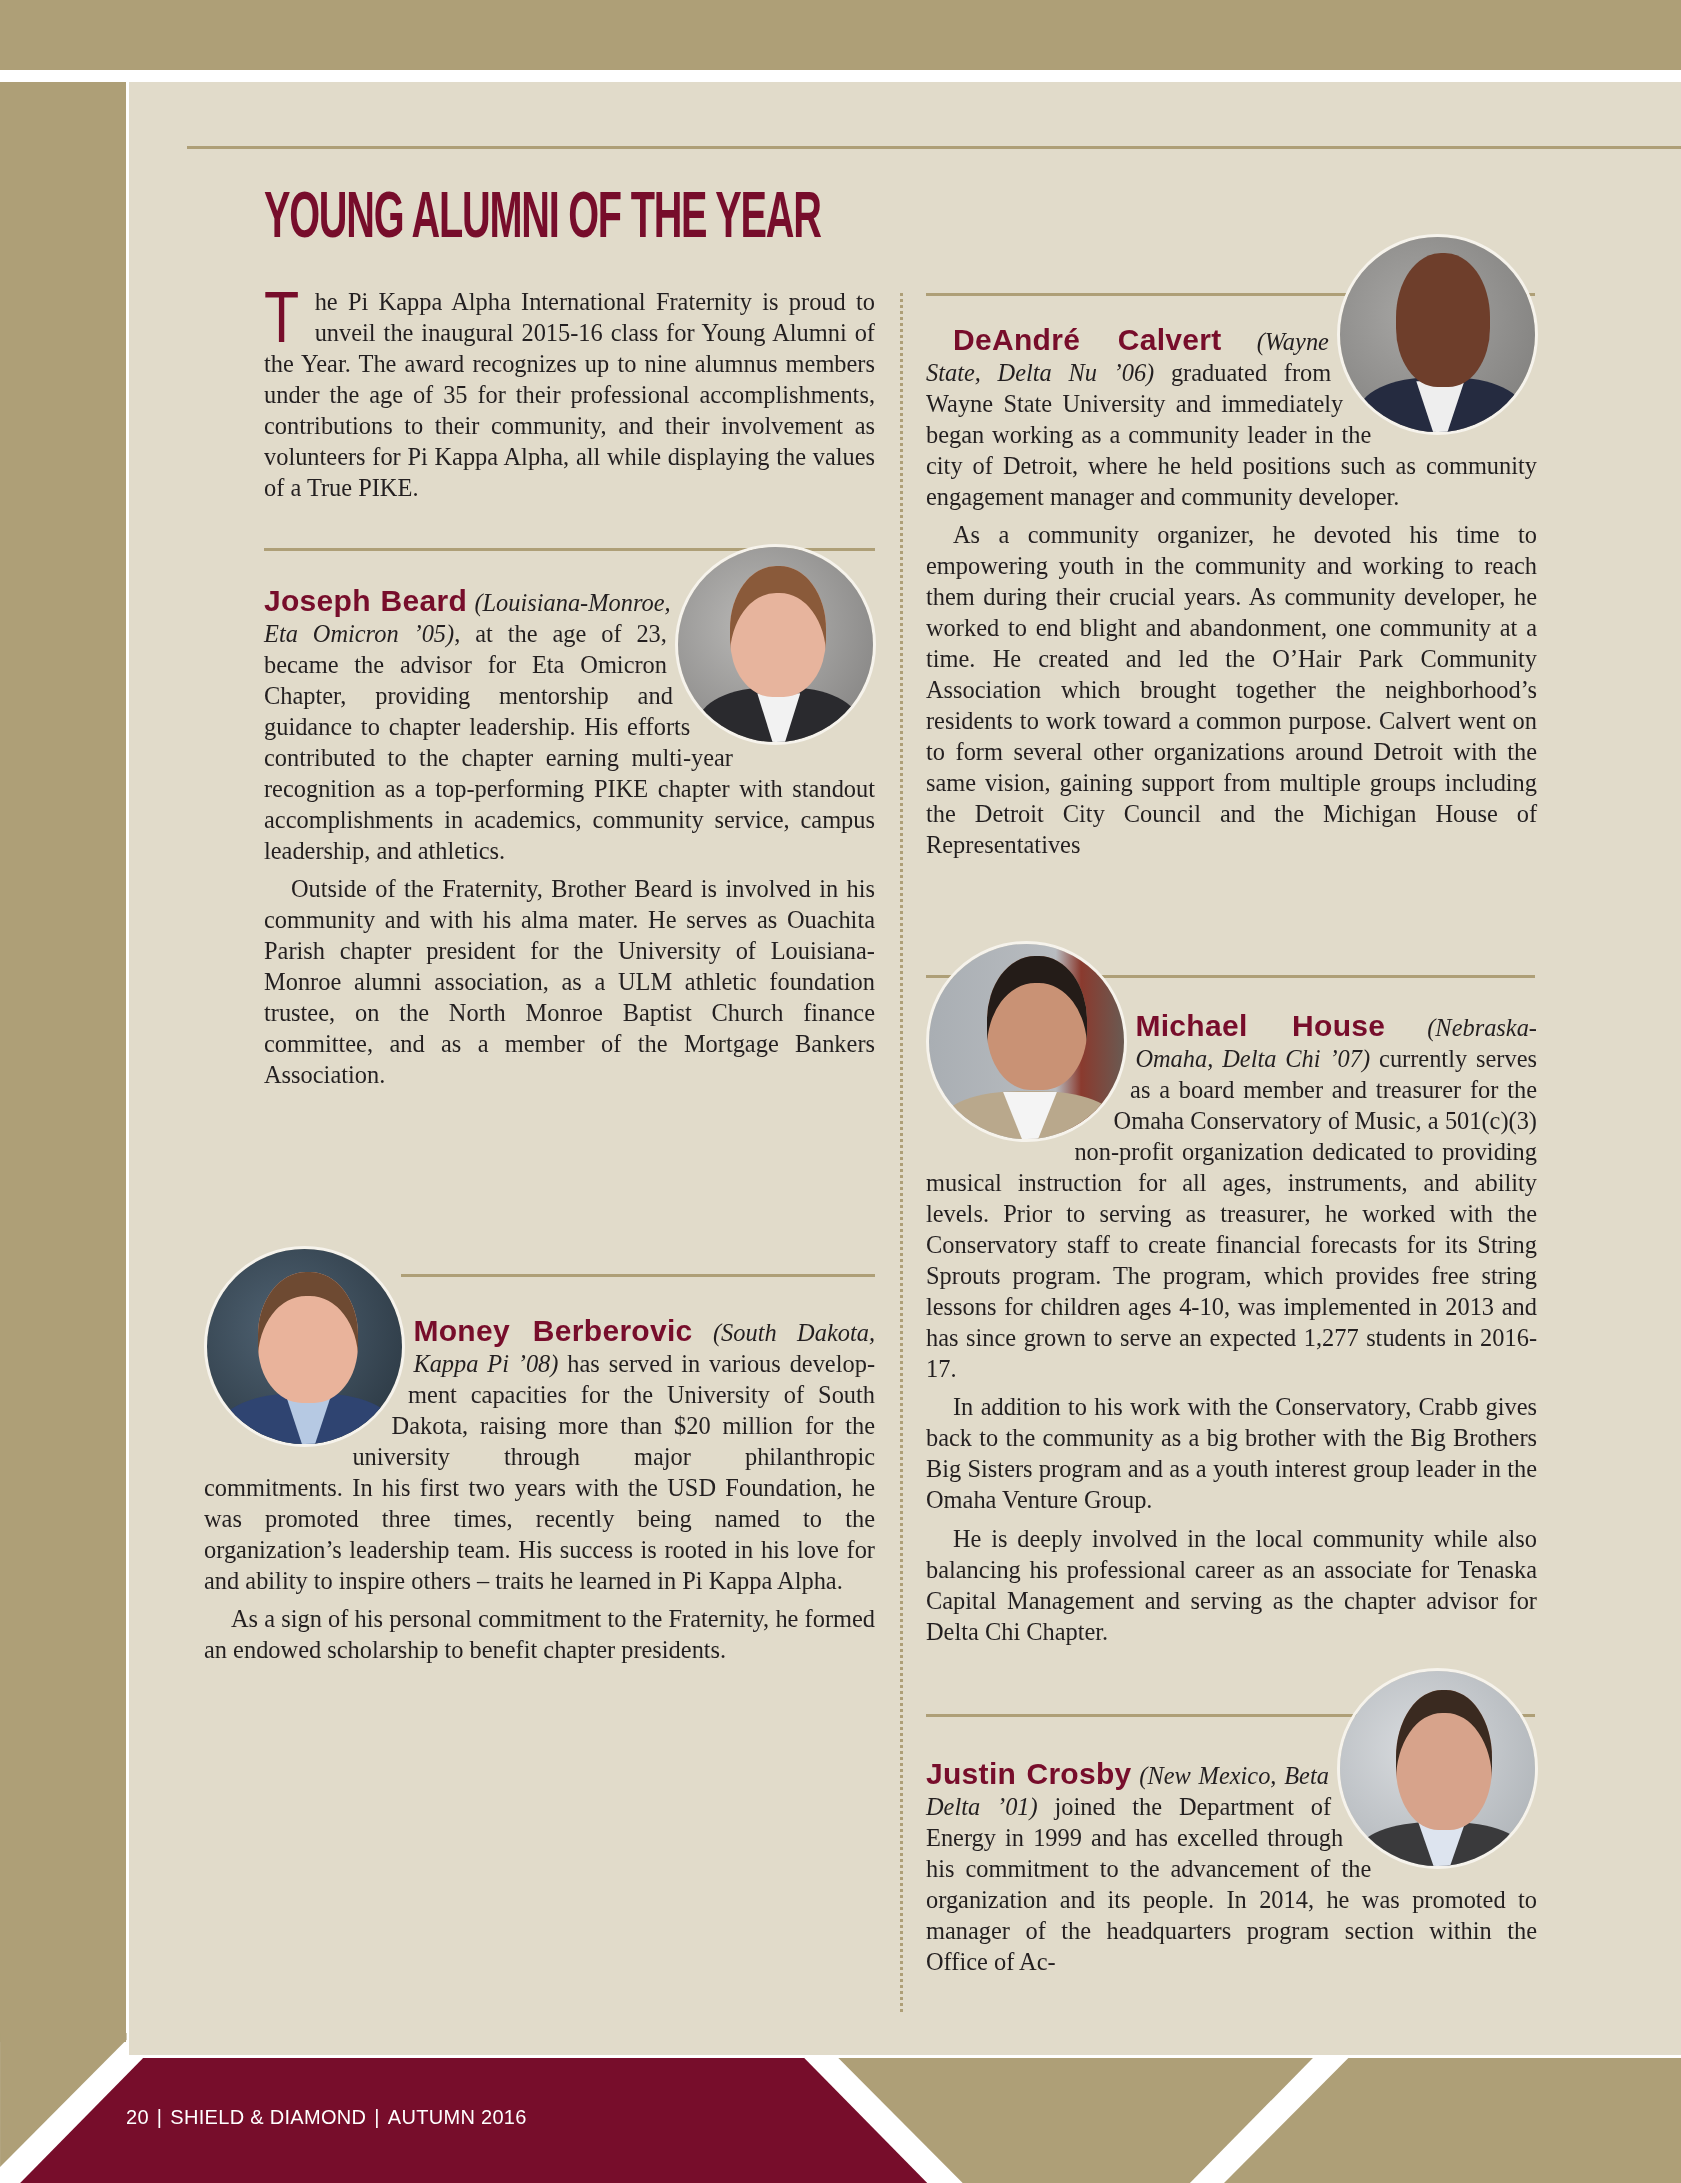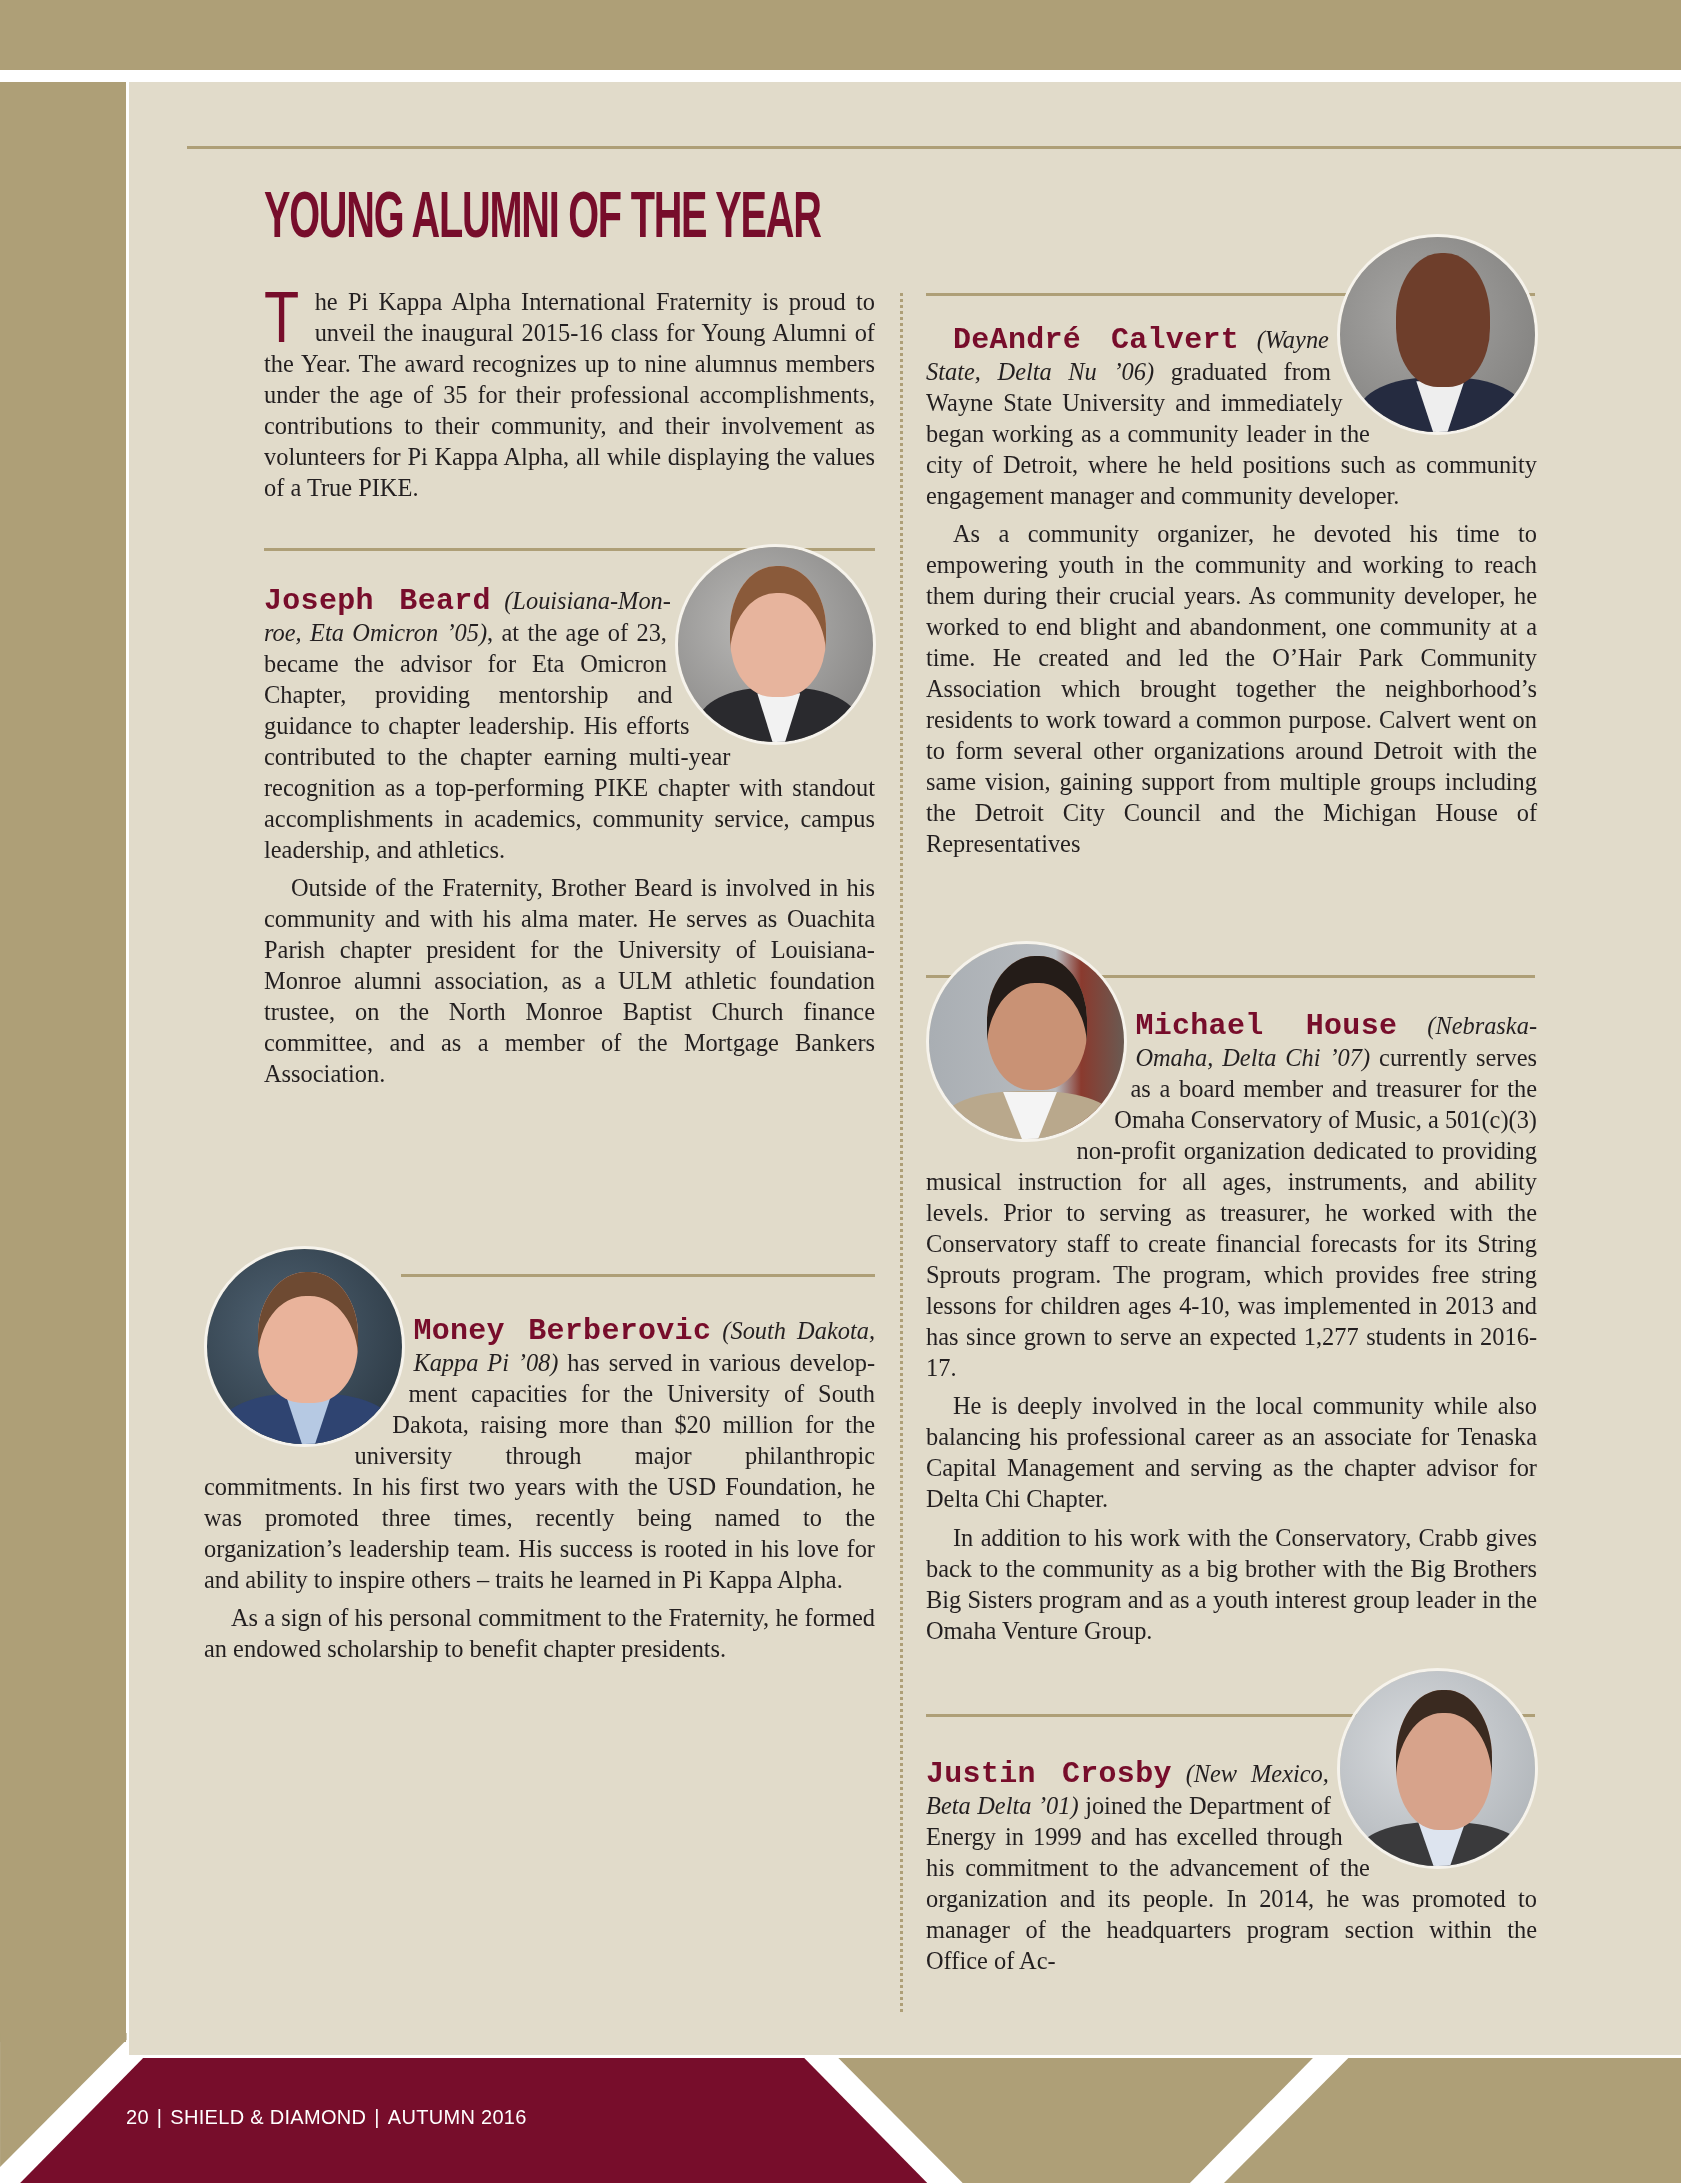--- a/index.html
+++ b/index.html
@@ -8,21 +8,21 @@
   #top-band { left:0; top:0; width:1682px; height:70px; background:#ae9f77; }
   #left-band { left:0; top:82px; width:126px; height:1960px; background:#ae9f77; }
   #page { left:129px; top:82px; width:1553px; height:1973px; background:#e1dbca; }
   #top-rule { left:187px; top:146px; width:1494px; height:3.3px; background:#ae9f77; }
   #title { left:264px; top:182px; margin:0; font-family:"Liberation Sans", sans-serif; font-weight:bold; font-size:64px; line-height:67px; color:#770d2b; letter-spacing:-2px; transform:scaleX(0.62); transform-origin:left top; white-space:nowrap; }
   #divider { left:900px; top:293px; width:0; height:1719px; border-left:3.3px dotted #ae9f77; }
   .col { position:absolute; width:611px; font-size:24.4px; line-height:31px; text-align:justify; hyphens:manual; }
   .col p { margin:0; }
   .col p.indent { text-indent:27px; margin-top:7.4px; }
   .rule { position:absolute; height:2.7px; background:#ae9f77; }
-  .name { font-family:Liberation Mono, monospace; font-weight:bold; color:#770d2b; font-size:30px; letter-spacing:0.3px; }
+  .name { font-family:Liberation Sans, sans-serif; font-weight:bold; color:#770d2b; font-size:30px; letter-spacing:0.3px; }
   .aff { font-style:italic; }
   .photo { width:201px; height:201px; border-radius:50%; border:3.3px solid #f6f3ec; box-sizing:border-box; shape-outside:circle(50%); overflow:hidden; position:relative; }
   .photo .bg { position:absolute; inset:0; }
   .photo .head { position:absolute; border-radius:48% 48% 44% 44%; }
   .photo .body { position:absolute; border-radius:45% 45% 0 0; }
   .photo .collar { position:absolute; }
   .fl { float:left; }
   .fr { float:right; }
   .dropcap { float:left; font-size:72px; line-height:54px; color:#770d2b; margin:4px 6.7px 0 0; font-family:"Liberation Sans", sans-serif; font-weight:normal; transform:scaleX(0.8); transform-origin:left top; }
   #footer-maroon { left:0; top:2058px; width:1682px; height:125px; }
@@ -97,22 +97,22 @@
   <div class="photo fl" style="margin:2.7px 9.4px 2.7px 0;">
     <div class="bg" style="background:linear-gradient(90deg, #a9aeb3 0%, #b8bcc0 65%, #8a3a2e 78%, #6a5a52 100%);"></div>
     <div class="body" style="left:13.4px; top:147px; width:174px; height:67px; background:#b9a88c;"></div>
     <div class="collar" style="left:74px; top:148px; width:54px; height:54px; background:#f4f4f4; clip-path:polygon(0 0,100% 0,60% 100%,40% 100%);"></div>
     <div class="head" style="left:58px; top:12px; width:100px; height:134px; background:#c99275; box-shadow:inset 0 27px 0 0 #241c18;"></div>
   </div>
   <p style="margin-top:72px;">
     <span class="name">Michael House</span>
     <span class="aff">(Nebraska-Omaha, Delta Chi ’07)</span><span> currently serves as a board member and treasurer for the Omaha Conservatory of Music, a 501(c)(3) non-profit organization dedi­cated to providing musical instruction for all ages, instru­ments, and ability levels. Prior to serving as treasurer, he worked with the Conservatory staff to create financial forecasts for its String Sprouts program. The program, which provides free string lessons for children ages 4-10, was implemented in 2013 and has since grown to serve an expected 1,277 students in 2016-17.</span>
   </p>
+  <p class="indent">In addition to his work with the Conservatory, Crabb gives back to the community as a big brother with the Big Brothers Big Sisters program and as a youth interest group leader in the Omaha Venture Group.</p>
   <p class="indent">He is deeply involved in the local community while also balancing his professional career as an associate for Tenaska Capital Management and serving as the chapter advisor for Delta Chi Chapter.</p>
-  <p class="indent">In addition to his work with the Conservatory, Crabb gives back to the community as a big brother with the Big Brothers Big Sisters program and as a youth interest group leader in the Omaha Venture Group.</p>
 </div>
 
 <div class="rule" style="left:926px; top:1714px; width:609px;"></div>
 <div class="col" style="left:926px; top:1667px;">
   <div class="photo fr" style="margin:1.3px -1.3px 2.7px 9.4px;">
     <div class="bg" style="background:radial-gradient(circle at 40% 40%, #d8dbde, #a8adb2);"></div>
     <div class="body" style="left:17.4px; top:151px; width:167px; height:67px; background:#3a3a3c;"></div>
     <div class="collar" style="left:78px; top:151px; width:47px; height:54px; background:#dde4ef; clip-path:polygon(0 0,100% 0,60% 100%,40% 100%);"></div>
     <div class="head" style="left:56px; top:19px; width:96px; height:140px; background:#d7a38b; box-shadow:inset 0 23px 0 0 #3a2a20;"></div>
   </div>

